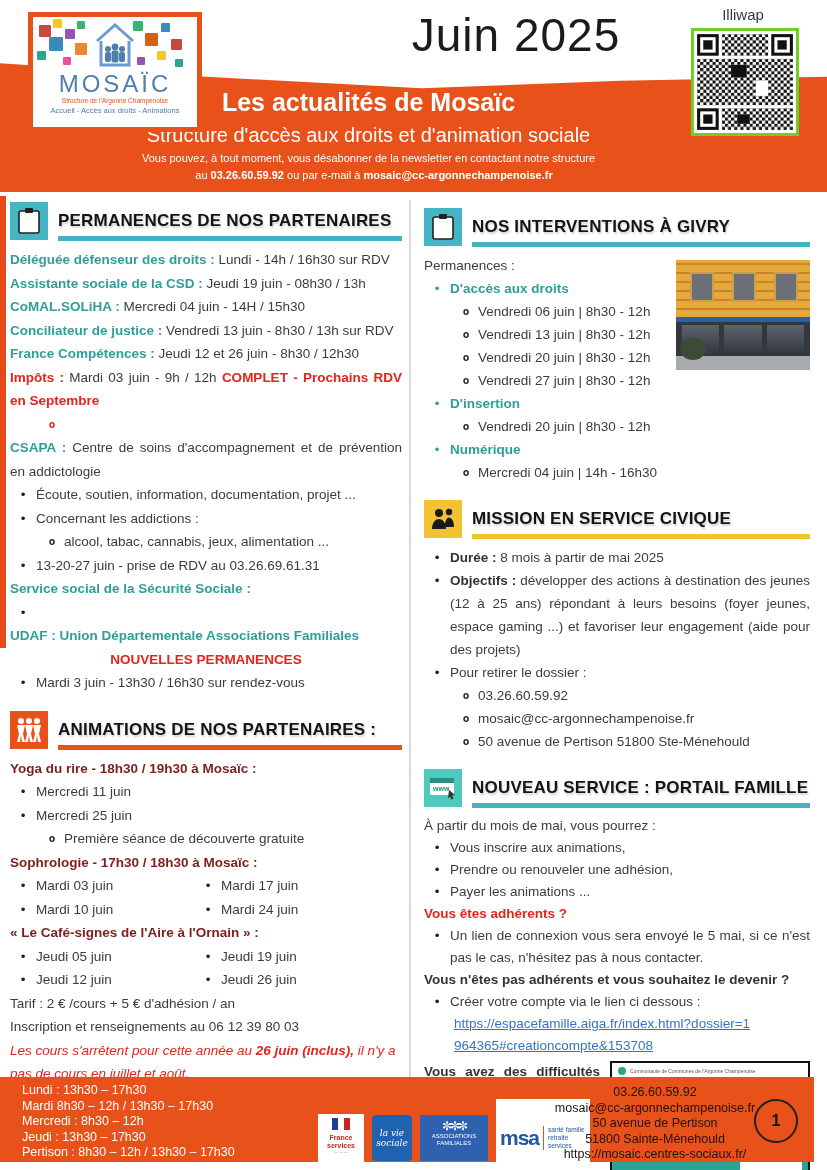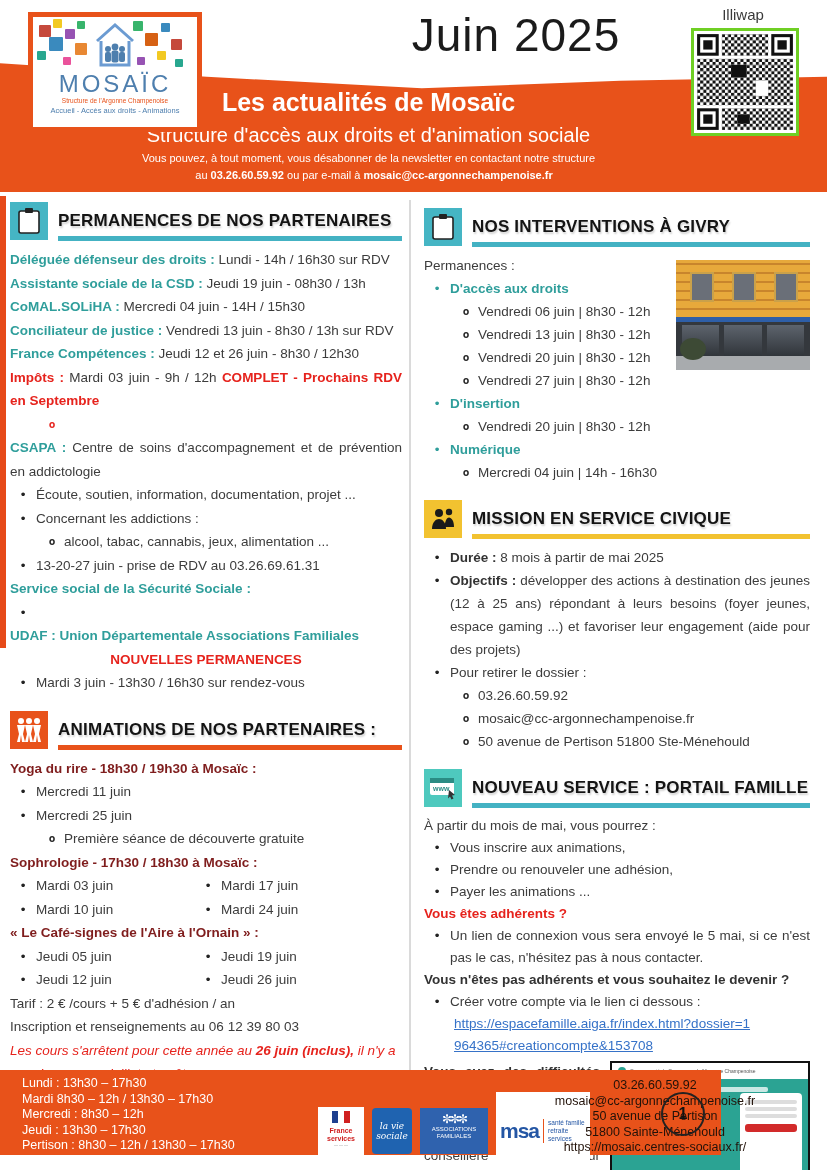--- a/index.html
+++ b/index.html
@@ -96,21 +96,21 @@
   .p-caption{position:absolute;top:24px;left:40px;right:40px;height:5px;background:rgba(255,255,255,.75);border-radius:2px;}
   .p-illu{position:absolute;top:38px;left:18px;width:80px;height:52px;border-radius:50%;
           background:radial-gradient(circle at 40% 45%,#fff 0 55%,rgba(255,255,255,.25) 56%);}
   .p-illu:after{content:"";position:absolute;left:18px;top:12px;width:44px;height:26px;
           background:#E8A13B;border-radius:4px;box-shadow:-12px 10px 0 -4px #2d6e63,22px 12px 0 -6px #E8A13B;}
   .p-card{position:absolute;top:30px;right:6px;width:56px;height:96px;background:#fff;border-radius:4px;padding:4px 3px;}
   .p-field{height:4px;background:#ddd;border-radius:2px;margin:3px 2px;}
   .p-btn-red{height:8px;background:#D22A2A;border-radius:3px;margin:6px 2px 4px;}
 
   
-  .footer{position:absolute;left:0;bottom:15px;width:721px;height:85px;background:#E8521A;}
+  .footer{position:absolute;left:0;bottom:8px;width:814px;height:85px;background:#E8521A;}
   .f-hours{position:absolute;left:22px;top:6px;color:#fff;font-size:12.5px;line-height:15.5px;}
   .f-logos{position:absolute;left:318px;top:22px;display:flex;gap:8px;align-items:center;}
   .lg{flex:none;overflow:hidden;}
   .lg-fs{width:46px;height:46px;background:#fff;text-align:center;padding-top:2px;}
   .lg-fs .flag{display:inline-block;width:18px;height:12px;
         background:linear-gradient(90deg,#1d3f8f 0 33%,#fff 33% 66%,#d02020 66%);}
   .lg-fs .t{font-size:7px;font-weight:bold;color:#d02020;line-height:7.5px;}
   .lg-fs .s{font-size:4px;color:#777;}
   .lg-vs{width:40px;height:46px;background:#1F63B0;border-radius:4px;color:#fff;
          font-family:"DejaVu Serif",serif;font-style:italic;font-size:9px;line-height:10px;

